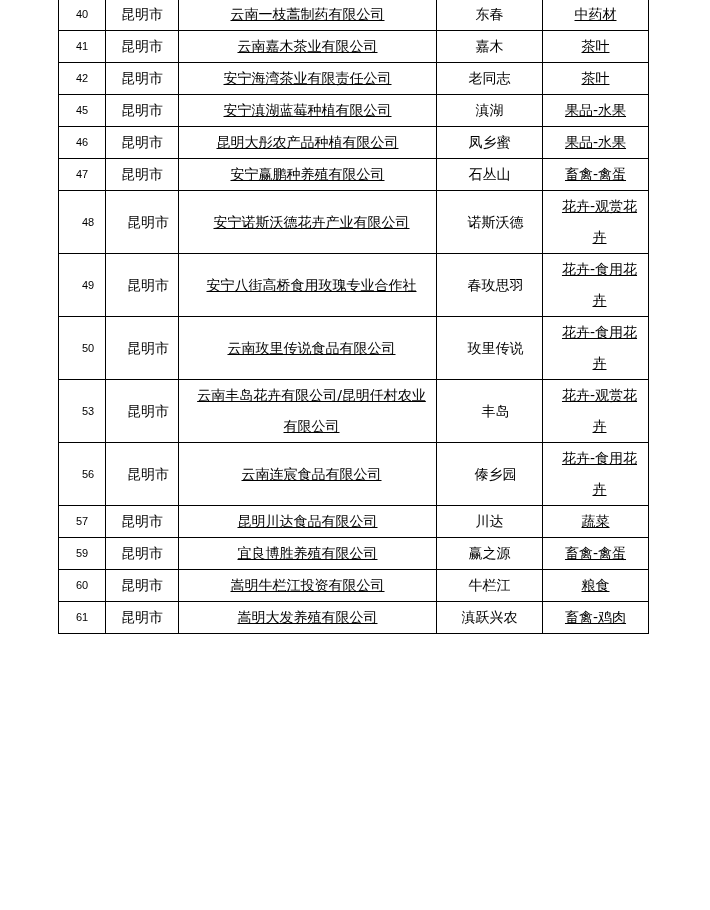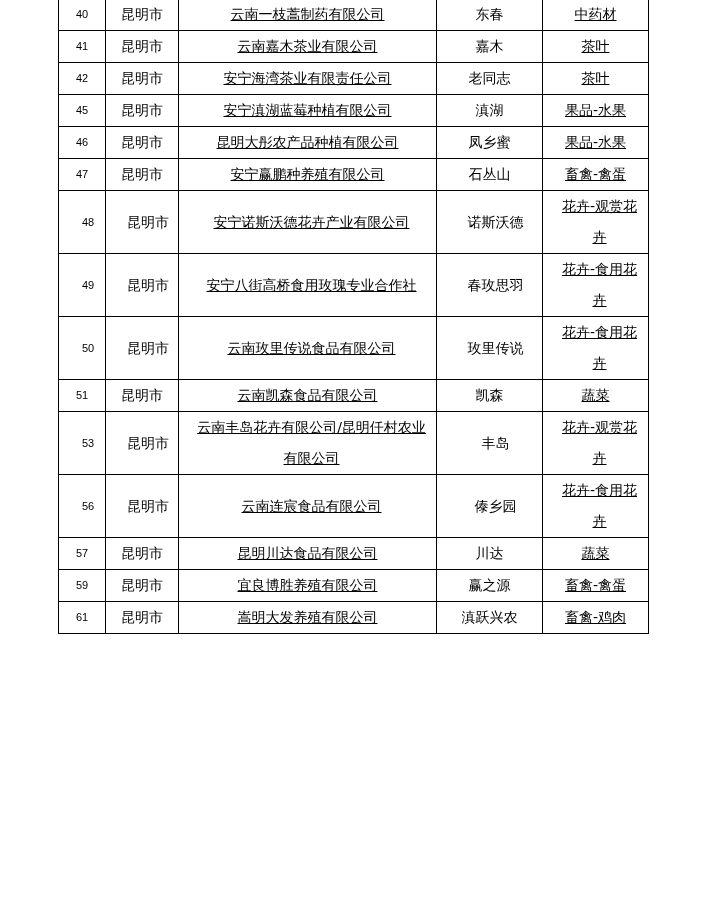--- a/index.html
+++ b/index.html
@@ -114,27 +114,20 @@
         <td>春玫思羽</td>
         <td class="category">花卉-食用花卉</td>
       </tr>
       <tr class="double">
         <td class="num">50</td>
         <td>昆明市</td>
         <td class="company">云南玫里传说食品有限公司</td>
         <td>玫里传说</td>
         <td class="category">花卉-食用花卉</td>
       </tr>
-      <tr class="single">
-        <td class="num">51</td>
-        <td>昆明市</td>
-        <td class="company">云南凯森食品有限公司</td>
-        <td>凯森</td>
-        <td class="category">蔬菜</td>
-      </tr>
       <tr class="double">
         <td class="num">53</td>
         <td>昆明市</td>
         <td class="company">云南丰岛花卉有限公司/昆明仟村农业有限公司</td>
         <td>丰岛</td>
         <td class="category">花卉-观赏花卉</td>
       </tr>
       <tr class="double">
         <td class="num">56</td>
         <td>昆明市</td>
@@ -150,20 +143,27 @@
         <td class="category">蔬菜</td>
       </tr>
       <tr class="single">
         <td class="num">59</td>
         <td>昆明市</td>
         <td class="company">宜良博胜养殖有限公司</td>
         <td>赢之源</td>
         <td class="category">畜禽-禽蛋</td>
       </tr>
       <tr class="single">
+        <td class="num">60</td>
+        <td>昆明市</td>
+        <td class="company">嵩明牛栏江投资有限公司</td>
+        <td>牛栏江</td>
+        <td class="category">粮食</td>
+      </tr>
+      <tr class="single">
         <td class="num">61</td>
         <td>昆明市</td>
         <td class="company">嵩明大发养殖有限公司</td>
         <td>滇跃兴农</td>
         <td class="category">畜禽-鸡肉</td>
       </tr>
     </tbody>
   </table>
 </div>
 

